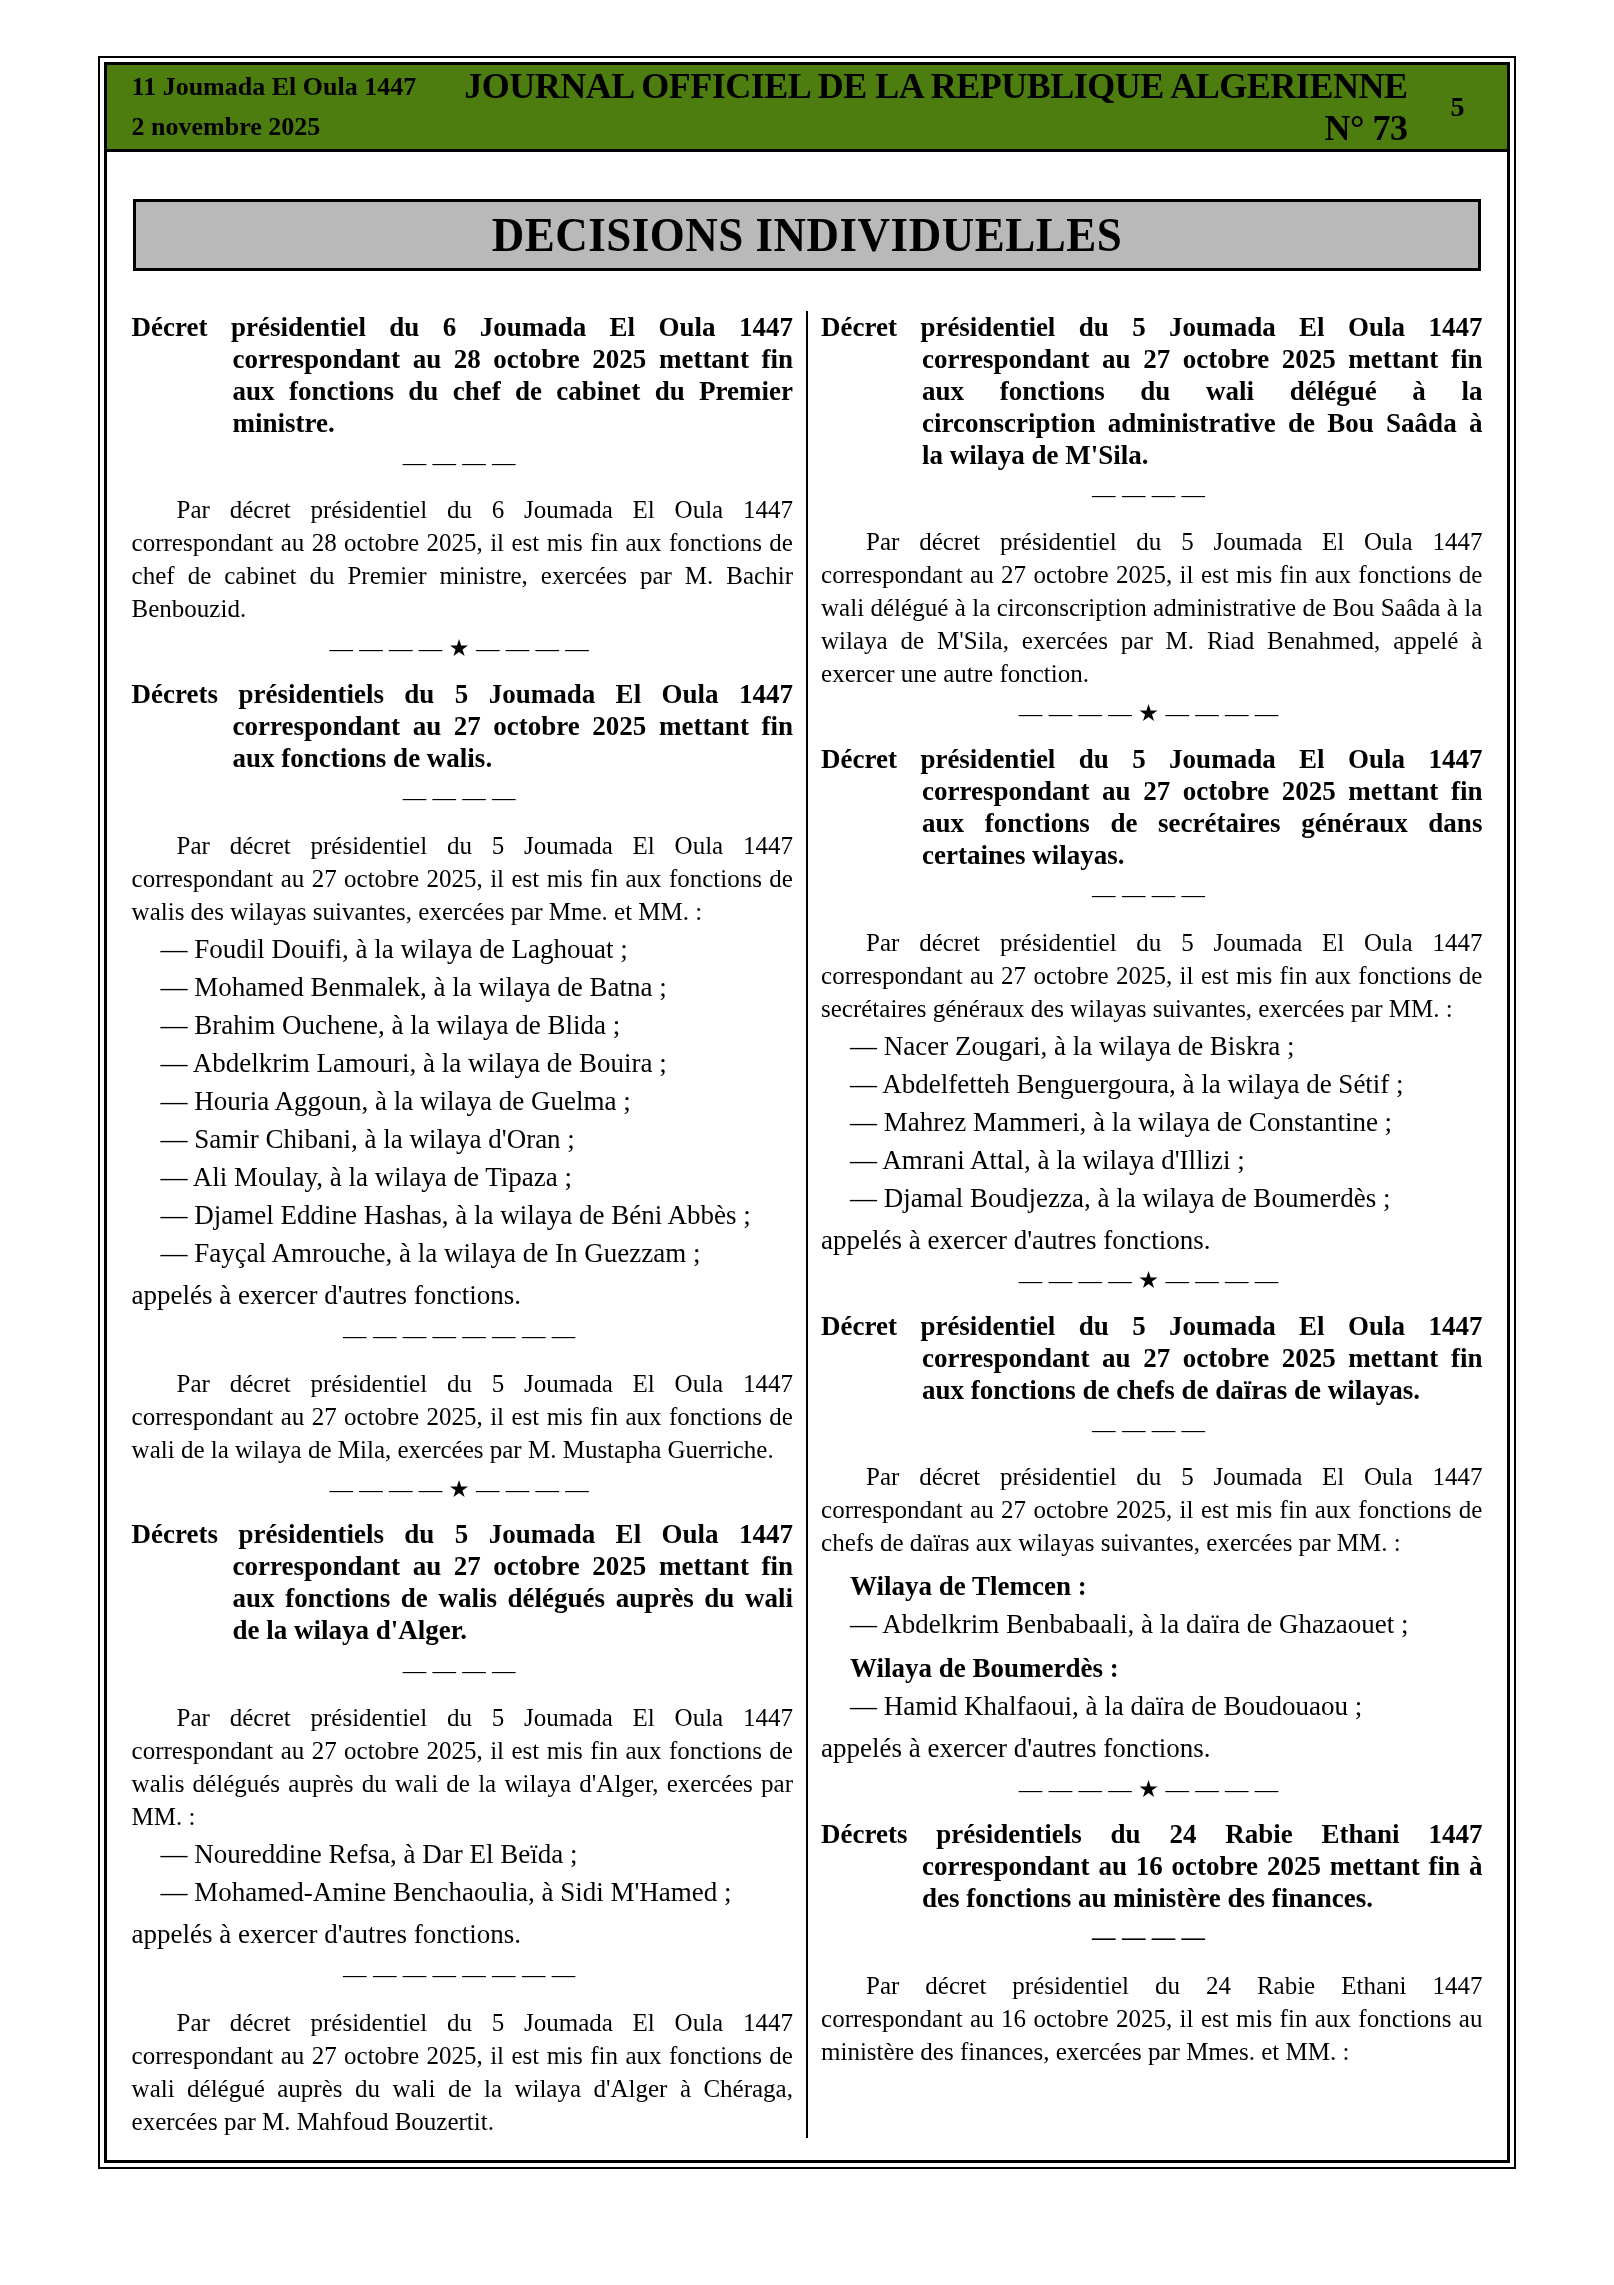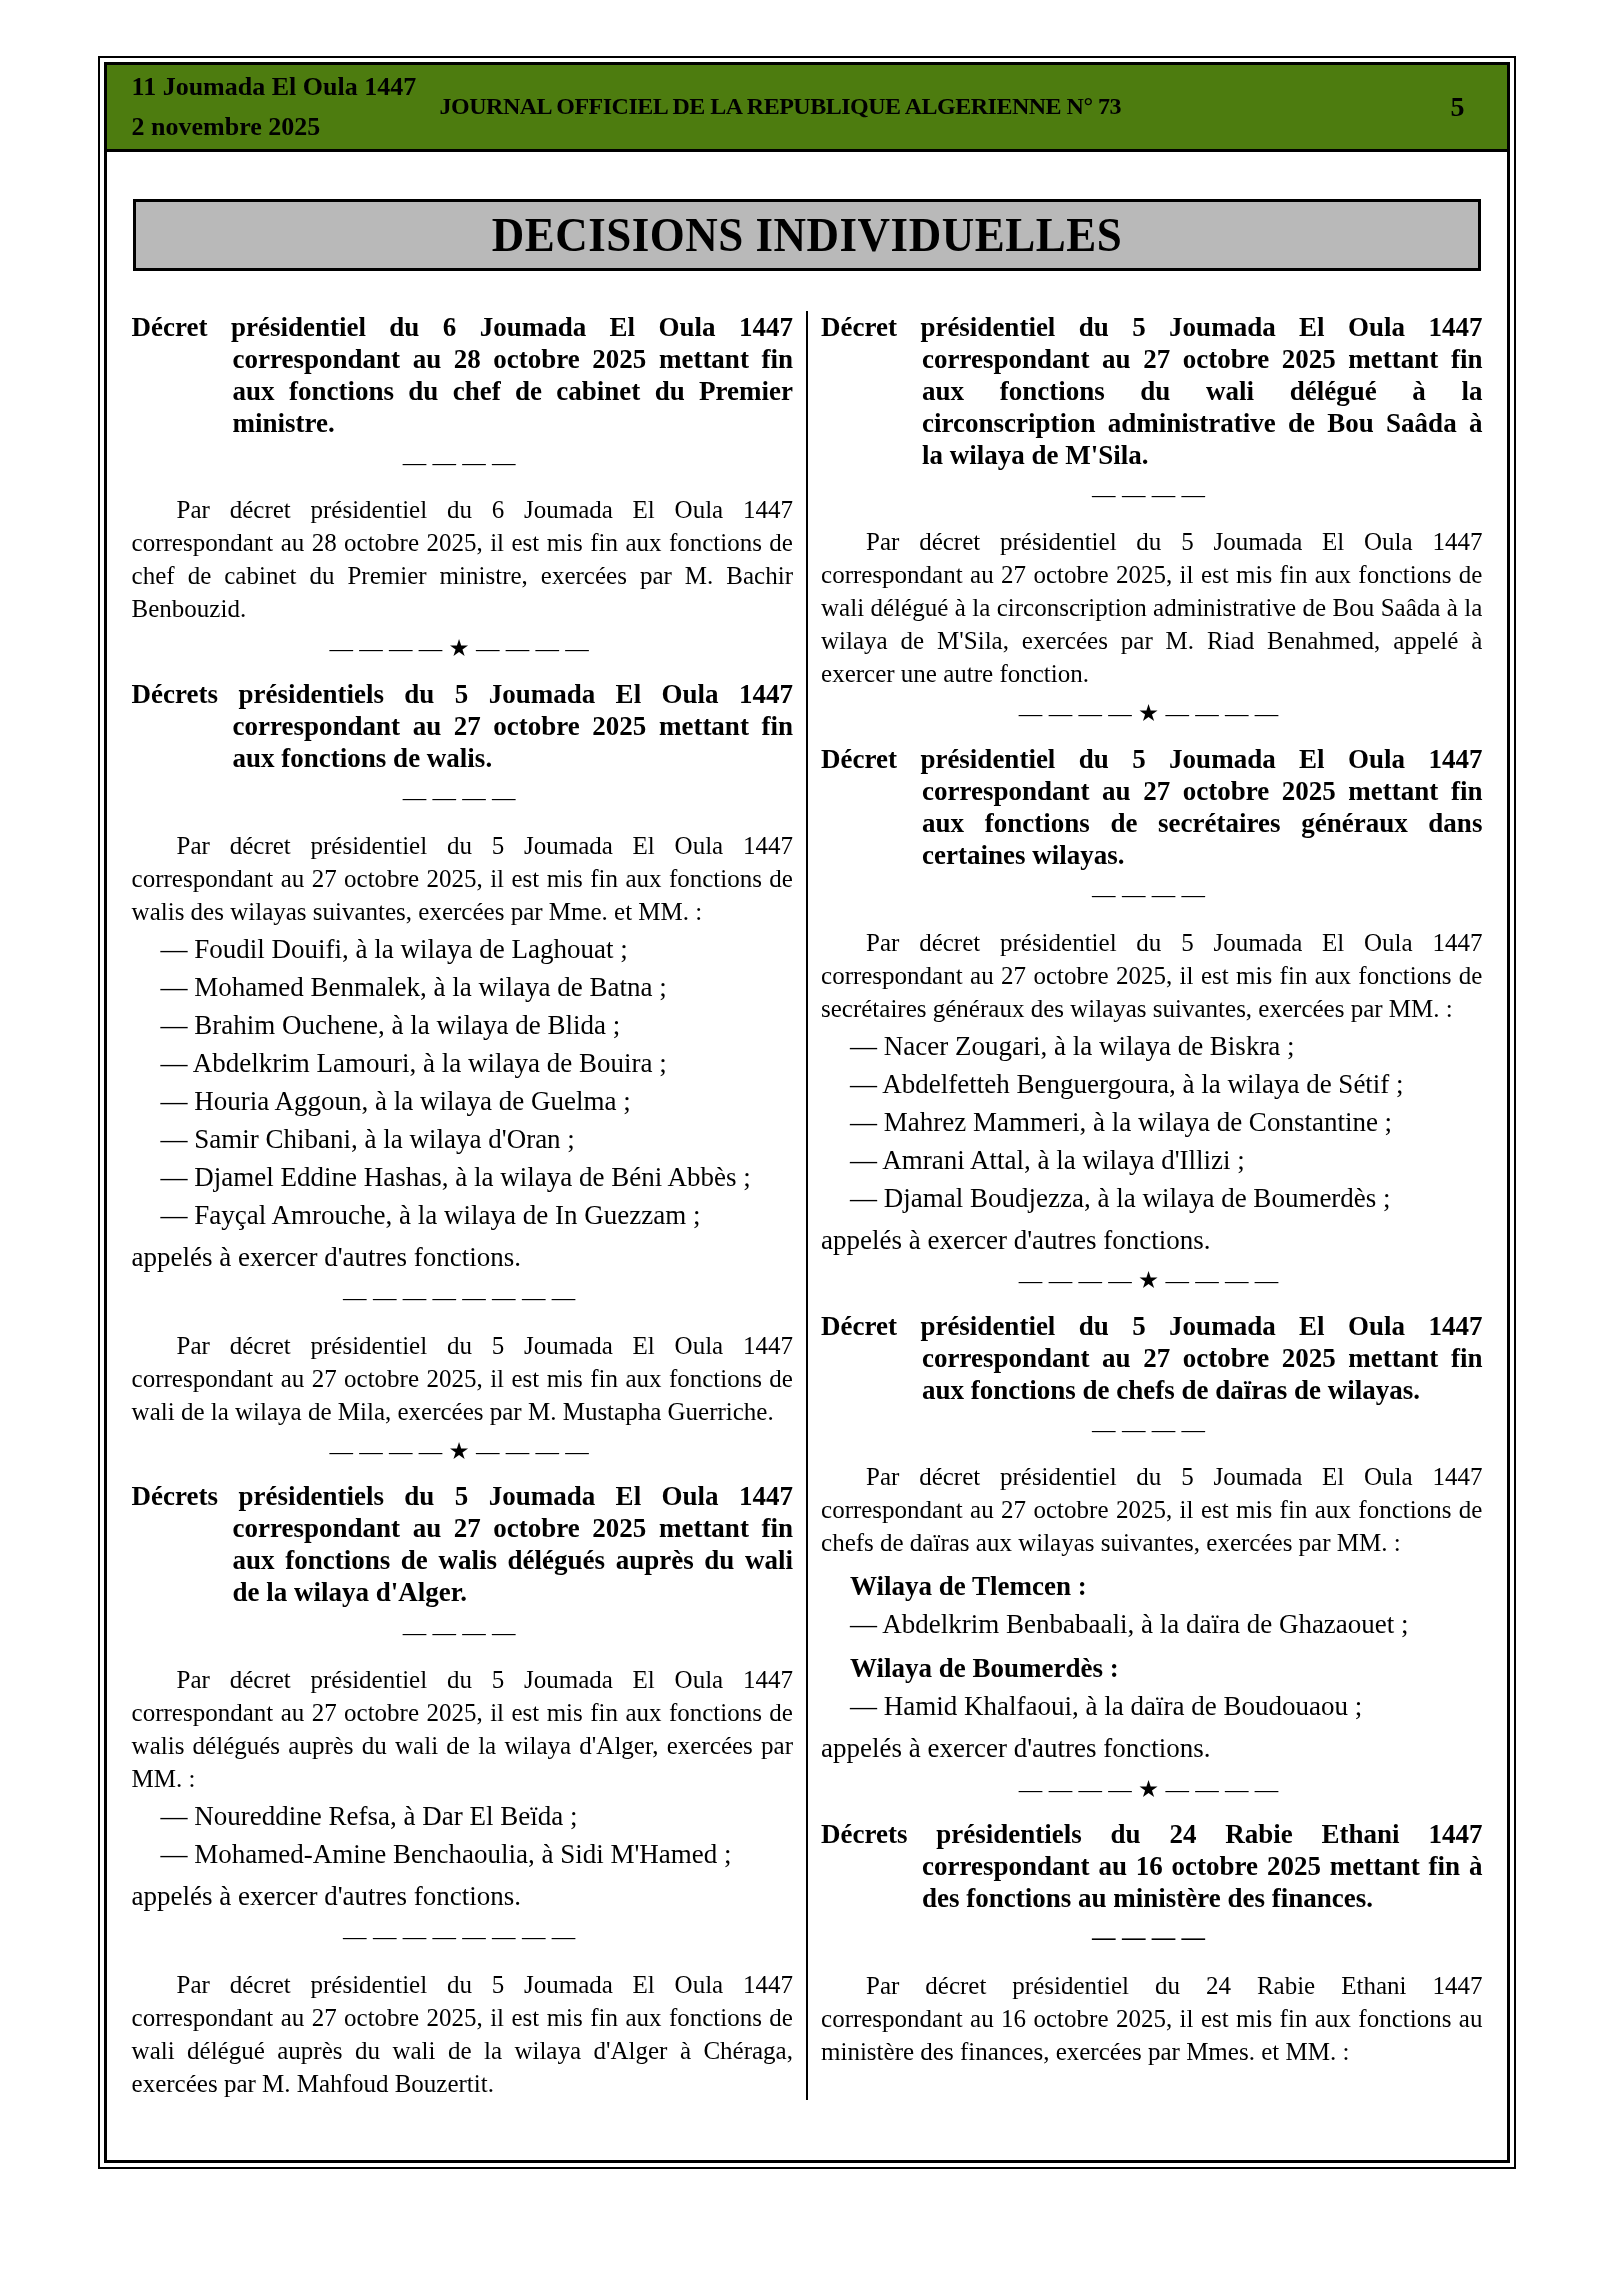--- a/index.html
+++ b/index.html
@@ -42,23 +42,23 @@
   }
   .header-dates {
     width: 308px;
     padding-left: 25px;
     font-weight: bold;
     font-size: 26px;
     line-height: 40px;
   }
   .header-title {
     flex: 1;
-    text-align: left;
-    font-weight: bold;
-    font-size: 24px;
+    text-align: right;
+    font-weight: bold;
+    font-size: 36px;
     letter-spacing: -0.5px;
   }
   .header-pagenum {
     width: 100px;
     padding-right: 43px;
     text-align: right;
     font-weight: bold;
     font-size: 28px;
     box-sizing: border-box;
   }
@@ -169,20 +169,21 @@
           <div class="sep">————★————</div>
           <div class="h-block">Décrets présidentiels du 5 Joumada El Oula 1447 correspondant au 27 octobre 2025 mettant fin aux fonctions de walis.</div>
           <div class="sep">————</div>
           <div class="para">Par décret présidentiel du 5 Joumada El Oula 1447 correspondant au 27 octobre 2025, il est mis fin aux fonctions de walis des wilayas suivantes, exercées par Mme. et MM. :</div>
           <div class="item">— Foudil Douifi, à la wilaya de Laghouat ;</div>
           <div class="item">— Mohamed Benmalek, à la wilaya de Batna ;</div>
           <div class="item">— Brahim Ouchene, à la wilaya de Blida ;</div>
           <div class="item">— Abdelkrim Lamouri, à la wilaya de Bouira ;</div>
           <div class="item">— Houria Aggoun, à la wilaya de Guelma ;</div>
           <div class="item">— Samir Chibani, à la wilaya d'Oran ;</div>
+          <div class="item">— Ali Moulay, à la wilaya de Tipaza ;</div>
           <div class="item">— Djamel Eddine Hashas, à la wilaya de Béni Abbès ;</div>
           <div class="item">— Fayçal Amrouche, à la wilaya de In Guezzam ;</div>
           <div class="plain">appelés à exercer d'autres fonctions.</div>
           <div class="sep">————————</div>
           <div class="para">Par décret présidentiel du 5 Joumada El Oula 1447 correspondant au 27 octobre 2025, il est mis fin aux fonctions de wali de la wilaya de Mila, exercées par M. Mustapha Guerriche.</div>
           <div class="sep">————★————</div>
           <div class="h-block">Décrets présidentiels du 5 Joumada El Oula 1447 correspondant au 27 octobre 2025 mettant fin aux fonctions de walis délégués auprès du wali de la wilaya d'Alger.</div>
           <div class="sep">————</div>
           <div class="para">Par décret présidentiel du 5 Joumada El Oula 1447 correspondant au 27 octobre 2025, il est mis fin aux fonctions de walis délégués auprès du wali de la wilaya d'Alger, exercées par MM. :</div>
           <div class="item">— Noureddine Refsa, à Dar El Beïda ;</div>

